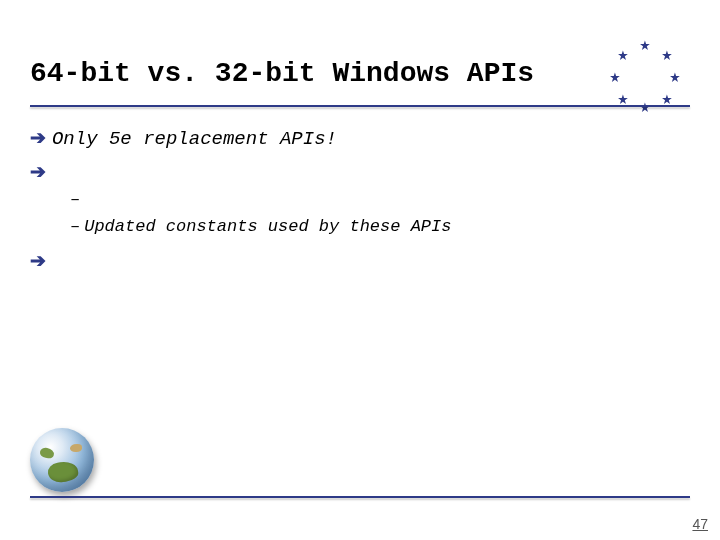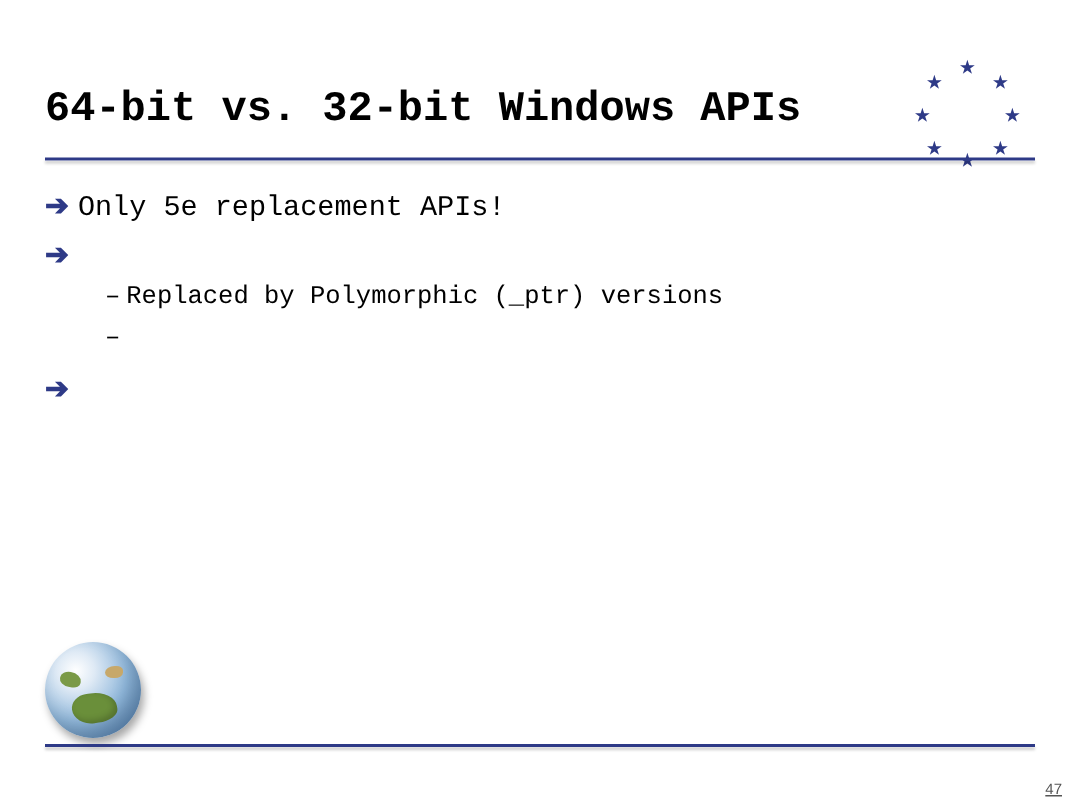--- a/index.html
+++ b/index.html
@@ -84,20 +84,21 @@
   }
   .arrow {
     color: #2e3a87;
     font-weight: bold;
     font-family: Arial, sans-serif;
     font-size: 19px;
     flex: 0 0 auto;
   }
   .bullet-text {
     font-family: "Courier New", Courier, monospace;
+    font-style: italic;
   }
   .bullet-2 {
     margin-left: 40px;
     margin-top: 1px;
     font-size: 17px;
     display: flex;
     align-items: baseline;
     gap: 4px;
   }
   .dash {
@@ -146,21 +147,21 @@
     width: 12px;
     height: 8px;
     background: #c7a86a;
     border-radius: 60% 40% 50% 50%;
   }
   .page-number {
     position: absolute;
     right: 12px;
     bottom: 8px;
     font-family: Arial, sans-serif;
-    font-size: 10px;
+    font-size: 14px;
     color: #555;
     text-decoration: underline;
   }
 </style>
 </head>
 <body>
 
 <div class="slide">
 
   <div class="title-row">
@@ -186,25 +187,25 @@
       <span class="arrow">➔</span>
       <span class="bullet-text">Only 5e replacement APIs!</span>
     </div>
 
     <div class="bullet-1">
       <span class="arrow">➔</span>
     </div>
 
     <div class="bullet-2">
       <span class="dash">–</span>
-      <span class="bullet-text">Replaced by Polymorphic (_ptr) versions</span>
     </div>
 
     <div class="bullet-2">
       <span class="dash">–</span>
+      <span class="bullet-text">Updated constants used by these APIs</span>
     </div>
 
     <div class="bullet-1" style="margin-top:8px;">
       <span class="arrow">➔</span>
     </div>
 
   </div>
 
   <div class="globe-wrap">
     <div class="globe-sphere"></div>

